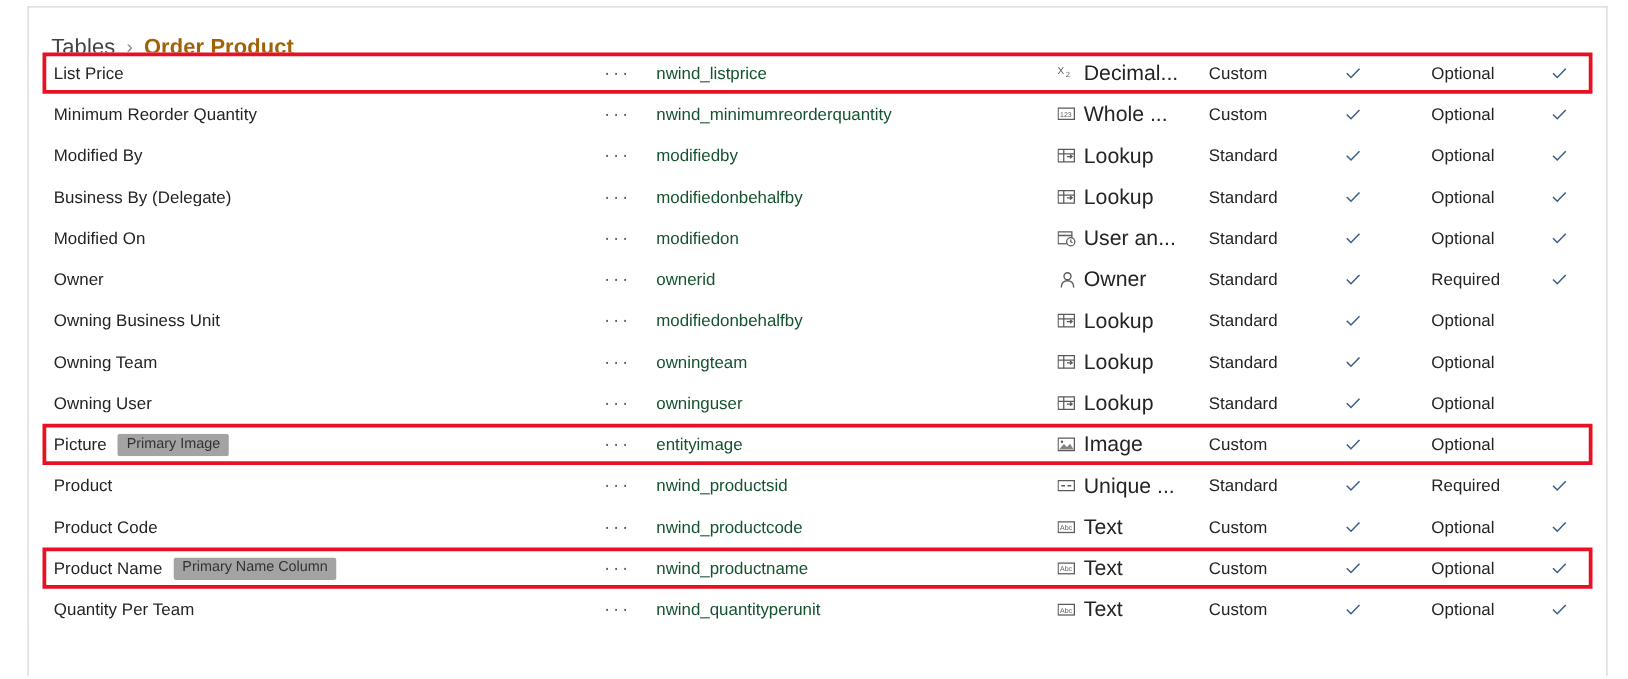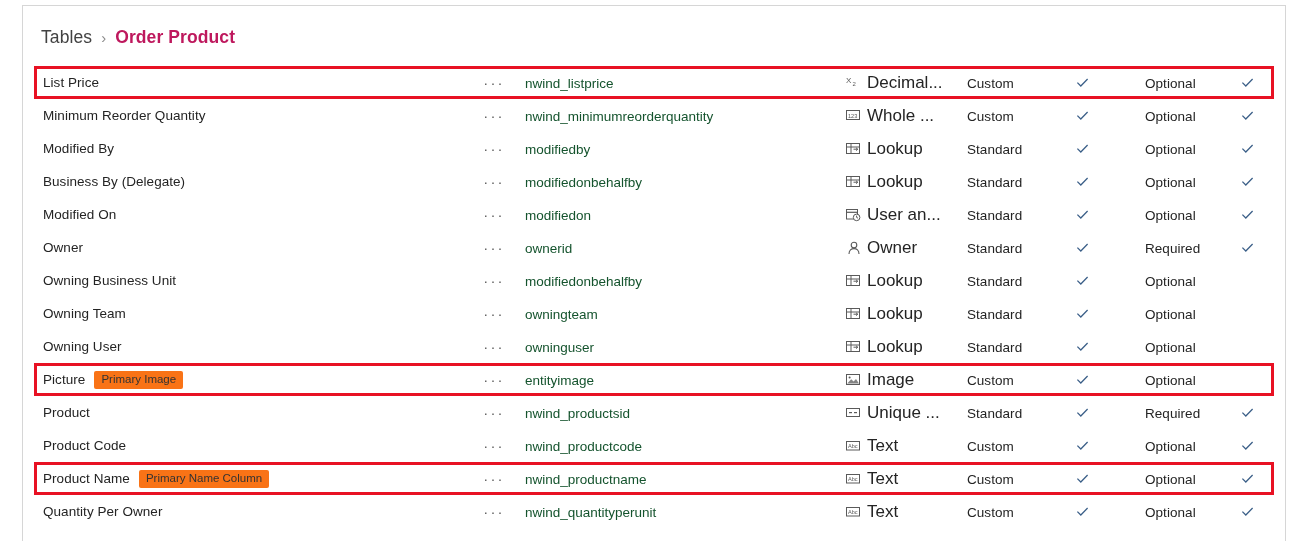--- a/index.html
+++ b/index.html
@@ -40,28 +40,29 @@
     letter-spacing: .1px;
   }
   .bc-sep {
     font-size: 15px;
     color: #8a8a8a;
     margin: 0 9px;
     font-weight: 400;
   }
   .bc-current {
     font-size: 17.5px;
-    color: #be185d;
+    color: #a16207;
     font-weight: 700;
     letter-spacing: .1px;
+    text-decoration: underline;
   }
   
   .grid {
     position: absolute;
-    left: 0; top: 60px;
+    left: 0; top: 36px;
     width: 1262px;
   }
   .row {
     position: relative;
     height: 33px;
     display: flex;
     align-items: center;
     background: #ffffff;
   }
   .cell { white-space: nowrap; overflow: hidden; }
@@ -81,21 +82,21 @@
     letter-spacing: .05px;
   }
   .txt-logical { font-size: 13.5px; color: #14532d; }
   .txt-type { font-size: 17px; color: #242424; }
 
   
   .badge {
     display: inline-block;
     margin-left: 9px;
     padding: 2px 7px 3px 7px;
-    background: #f97316;
+    background: #a3a3a3;
     color: #333333;
     font-size: 11.5px;
     line-height: 13px;
     border-radius: 2px;
     white-space: nowrap;
   }
 
   
   .ellipsis {
     color: #616161;
@@ -573,21 +574,21 @@
             <span>
               <svg class="check" viewBox="0 0 15 15">
                 <path d="M2.4 7.6 L5.8 11 L12.6 4"></path>
               </svg>
             </span>
           </div>
         </div>
         <div class="hl" style="top: 396px;"></div>
         <div class="row">
           <div class="cell c-display">
-            <span class="txt">Quantity Per Owner</span>
+            <span class="txt">Quantity Per Team</span>
           </div>
           <div class="cell c-menu">
             <span class="ellipsis">···</span>
           </div>
           <div class="cell c-logical"><span class="txt-logical">nwind_quantityperunit</span></div>
           <div class="cell c-type">
             <span class="ticon">
               <svg width="15" height="12" viewBox="0 0 15 12">
                 <rect x="0.5" y="1.5" width="13" height="8.5" fill="none" stroke="#5a5a5a" stroke-width="1"></rect>
                 <text x="2" y="8.2" font-family="Liberation Sans, sans-serif" font-size="5.6" fill="#5a5a5a">Abc</text>

